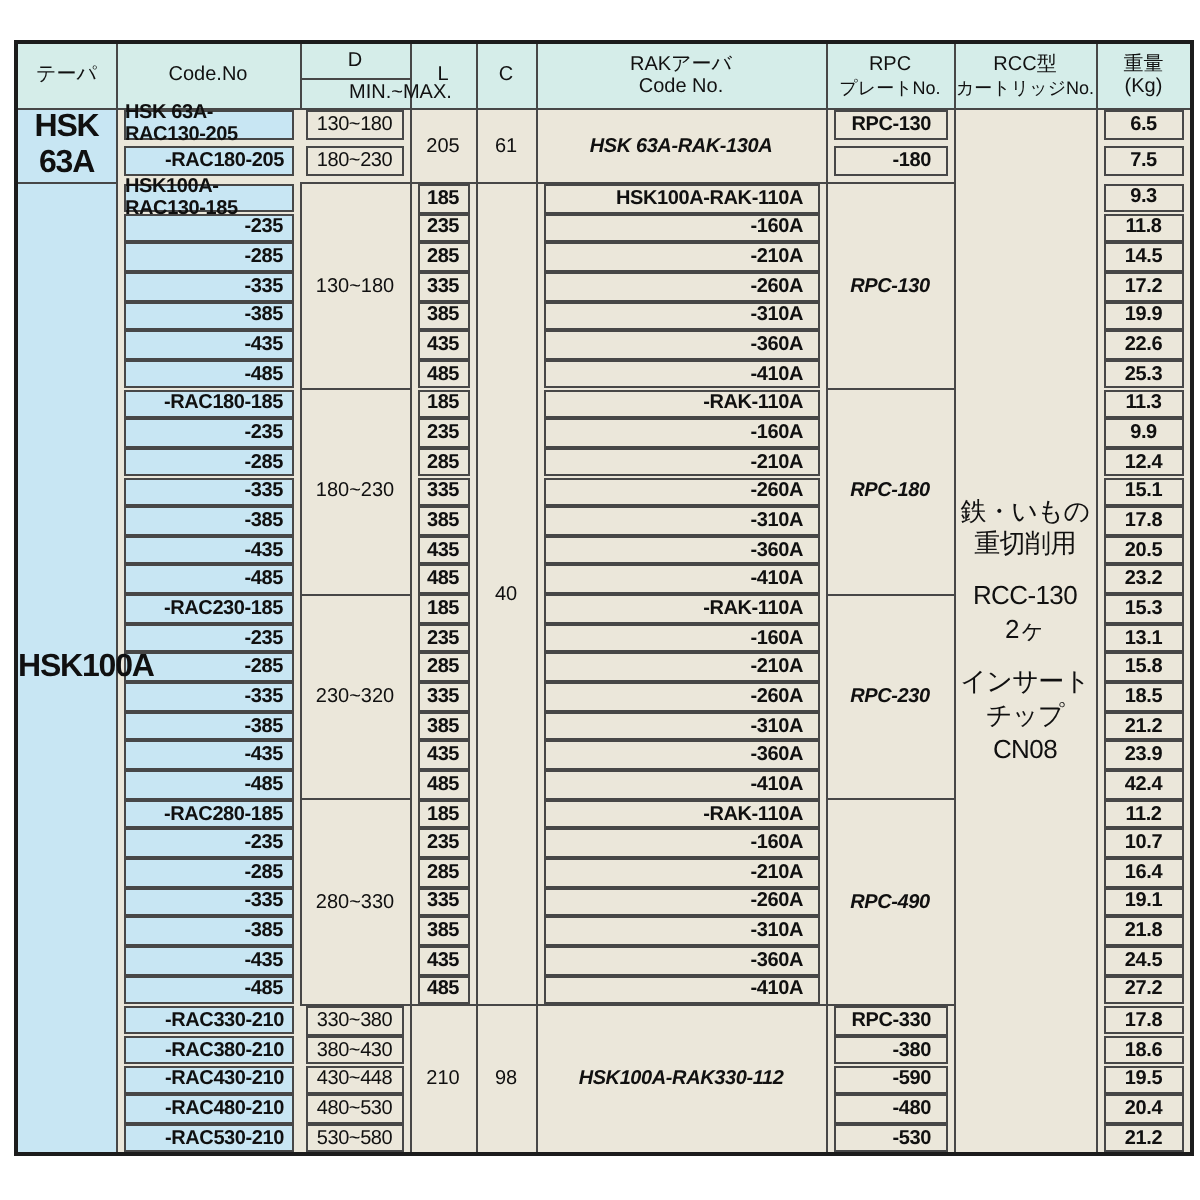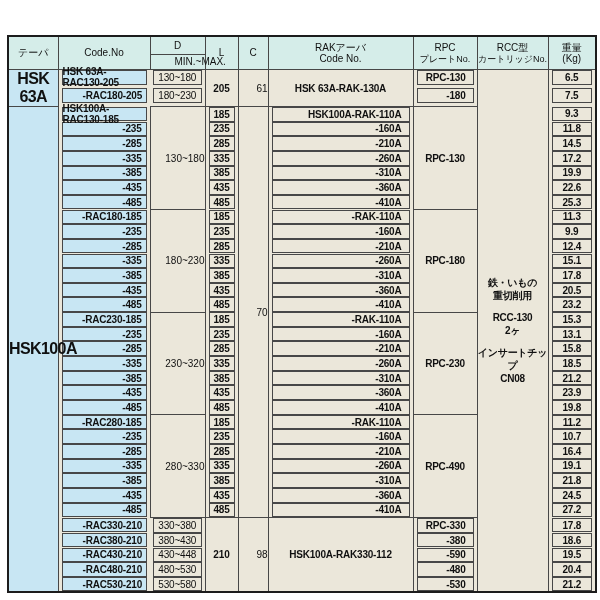--- a/index.html
+++ b/index.html
@@ -1,33 +1,33 @@
 <!DOCTYPE html>
 <html style="--cyan: #d5ede9; --blue: #c8e6f3; --cream: #ebe7da;"><head>
 <meta charset="utf-8">
 <style>
   html,body{margin:0;padding:0;background:#ffffff;width:600px;height:600px;overflow:hidden;
     font-family:"Liberation Sans","DejaVu Sans",sans-serif;-webkit-font-smoothing:antialiased;}
   #stage{position:absolute;left:0;top:0;width:600px;height:600px;background:#fff;}
-  table.spec{position:absolute;left:7px;top:35px;width:588px;border-collapse:collapse;
+  table.spec{position:absolute;left:7px;top:20px;width:588px;border-collapse:collapse;
     table-layout:fixed;background:var(--cream);border:2px solid #1c1c1c;color:#111;}
   thead td{background:var(--cyan);border:1px solid #474747;text-align:center;vertical-align:middle;
     font-size:10px;line-height:1.15;padding:0;}
   thead tr.h1 td{height:17px;}
   thead tr.h2 td{height:14px;padding-left:24px;}
   thead .l2{font-size:9px;}
   tbody tr{height:14.66px;}
   tbody td{padding:0;vertical-align:middle;font-size:10px;color:#101010;}
   td.m{border:1px solid #474747;text-align:center;background:var(--cream);}
   td.m.c-taper{background:var(--blue);font-weight:bold;font-size:16px;letter-spacing:-0.6px;}
-  td.m.c-d,td.m.c-c{font-weight:normal;text-align:right;}
-  td.m.c-l{font-weight:bold;}
-  td.m.c-rak,td.m.c-rpc{font-weight:bold;font-size:10px;letter-spacing:-0.2px;}
+  td.m.c-d,td.m.c-c{font-weight:normal;}
+  td.m.c-l{font-weight:normal;}
+  td.m.c-rak,td.m.c-rpc{font-weight:bold;font-size:10px;letter-spacing:-0.2px;font-style:italic;}
   td.m.c-rcc{vertical-align:middle;}
-  td.m.c-rcc .nl{font-weight:bold;font-size:10px;line-height:1.3;text-align:center;letter-spacing:-0.3px;}
+  td.m.c-rcc .nl{font-weight:normal;font-size:13px;line-height:1.3;text-align:center;letter-spacing:-0.3px;}
   td.m.c-rcc .sp{height:9px;}
   td.boxcell{border:none;padding:0 3px;vertical-align:top;}
   .bx{box-sizing:border-box;border:1px solid #474747;height:14.6px;display:flex;align-items:center;
     justify-content:center;font-weight:bold;font-size:10px;letter-spacing:-0.2px;background:var(--cream);}
   td.c-code .bx{background:var(--blue);justify-content:flex-end;padding-right:4px;}
   td.c-rak .bx,td.c-rpc .bx{justify-content:flex-end;padding-right:7px;}
   td.c-d .bx{font-weight:normal;}
   td.c-wt .bx{font-weight:bold;text-align:right;}
 </style>
 </head>
@@ -119,21 +119,21 @@
         </tr>
         <tr>
           <td rowspan="33" class="m c-taper">HSK100A</td>
           <td class="boxcell c-code">
             <div class="bx">HSK100A-RAC130-185</div>
           </td>
           <td rowspan="7" class="m c-d">130~180</td>
           <td class="boxcell c-l">
             <div class="bx">185</div>
           </td>
-          <td rowspan="28" class="m c-c">70</td>
+          <td rowspan="28" class="m c-c">40</td>
           <td class="boxcell c-rak">
             <div class="bx">HSK100A-RAK-110A</div>
           </td>
           <td rowspan="7" class="m c-rpc">RPC-130</td>
           <td class="boxcell c-wt">
             <div class="bx">9.3</div>
           </td>
         </tr>
         <tr>
           <td class="boxcell c-code">
@@ -409,21 +409,21 @@
           <td class="boxcell c-code">
             <div class="bx">-485</div>
           </td>
           <td class="boxcell c-l">
             <div class="bx">485</div>
           </td>
           <td class="boxcell c-rak">
             <div class="bx">-410A</div>
           </td>
           <td class="boxcell c-wt">
-            <div class="bx">19.8</div>
+            <div class="bx">42.4</div>
           </td>
         </tr>
         <tr>
           <td class="boxcell c-code">
             <div class="bx">-RAC280-185</div>
           </td>
           <td rowspan="7" class="m c-d">280~330</td>
           <td class="boxcell c-l">
             <div class="bx">185</div>
           </td>

